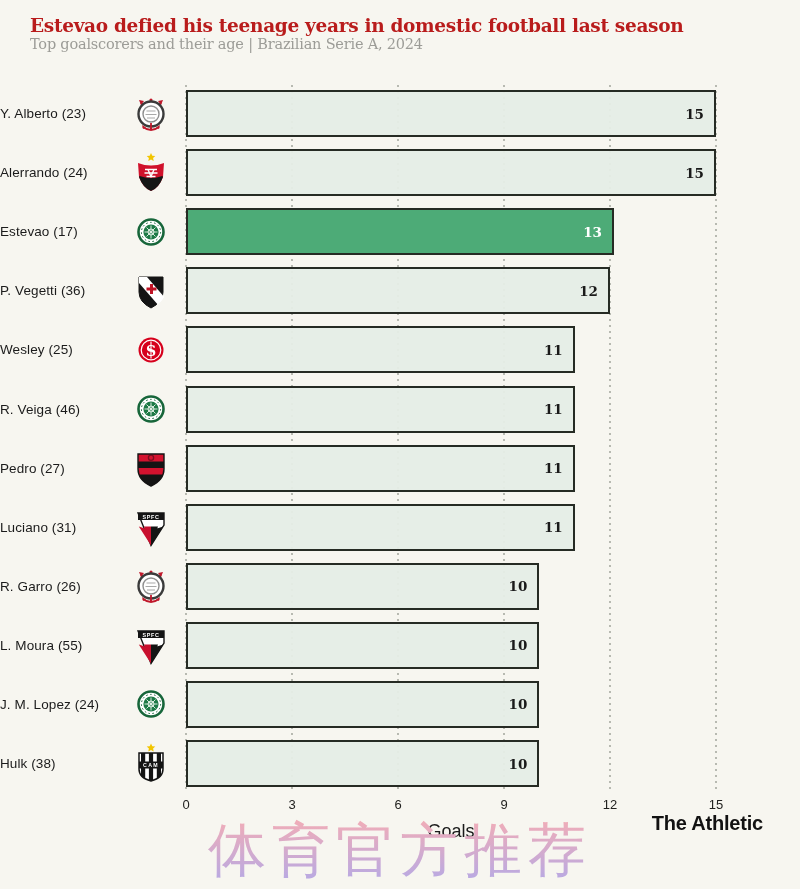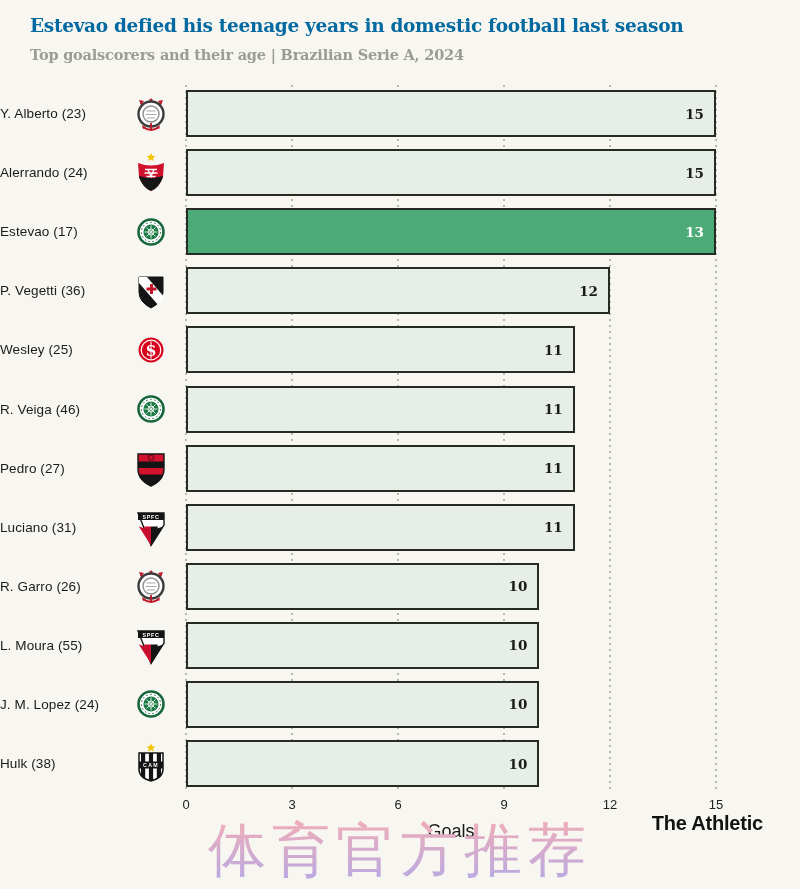--- a/index.html
+++ b/index.html
@@ -5,25 +5,25 @@
   html,body{margin:0;padding:0;}
   body{
     width:800px;height:889px;
     background:#f7f6f0;
     font-family:"Liberation Sans",sans-serif;
     position:relative;overflow:hidden;
   }
   .title{
     position:absolute;left:30px;top:15px;
     font-family:"DejaVu Serif",serif;font-weight:bold;
-    font-size:18.5px;letter-spacing:-0.3px;color:#0369a1;
+    font-size:18.5px;letter-spacing:-0.3px;color:#b91c1c;
   }
   .subtitle{
-    position:absolute;left:30px;top:46px;
-    font-family:"DejaVu Serif",serif;font-weight:bold;
+    position:absolute;left:30px;top:36px;
+    font-family:"DejaVu Serif",serif;font-weight:normal;
     font-size:14.5px;letter-spacing:-0.2px;color:#9c9c97;
   }
   #grid{position:absolute;left:0;top:0;width:800px;height:889px;pointer-events:none;}
   .gridline{
     position:absolute;top:85px;height:707px;width:2px;
     background-image:linear-gradient(to bottom, rgba(150,153,143,.65) 34%, transparent 34%);
     background-size:2px 6px;
   }
   #rows{position:absolute;left:0;top:84px;width:800px;}
   .row{height:59.1px;display:flex;align-items:center;position:relative;}
@@ -120,21 +120,21 @@
     <div class="logo">
           <svg width="40" height="46" viewBox="0 0 40 46">
     <circle cx="20" cy="23" r="12.5" fill="#ffffff" stroke="#17663a" stroke-width="2.6"></circle>
     <circle cx="20" cy="23" r="9.6" fill="none" stroke="#17663a" stroke-width="1" stroke-dasharray="1.6 2.4"></circle>
     <circle cx="20" cy="23" r="7.6" fill="#1d7a46"></circle>
     <path d="M20,16.5 v13 M13.5,23 h13 M15.5,18.5 l9,9 M24.5,18.5 l-9,9" stroke="#e8f3ea" stroke-width="0.9"></path>
     <circle cx="20" cy="23" r="3" fill="none" stroke="#e8f3ea" stroke-width="0.9"></circle>
   </svg>
         </div>
     <div class="bar-wrap">
-      <div class="bar highlight" style="width: 530px;">
+      <div class="bar highlight" style="width: 428px;">
         <span class="val">13</span>
       </div>
     </div>
   </div>
       <div class="row">
     <div class="player">P. Vegetti (36)</div>
     <div class="logo">
           <svg width="40" height="46" viewBox="0 0 40 46">
     <path d="M8,9 h24 v15 q0,10 -12,16 q-12,-6 -12,-16 Z" fill="#141414" stroke="#141414" stroke-width="1"></path>
     <path d="M8,9 h8 L33.2,29 q-2.5,4.5 -6.5,7.5 L8,15 Z" fill="#ffffff"></path>

